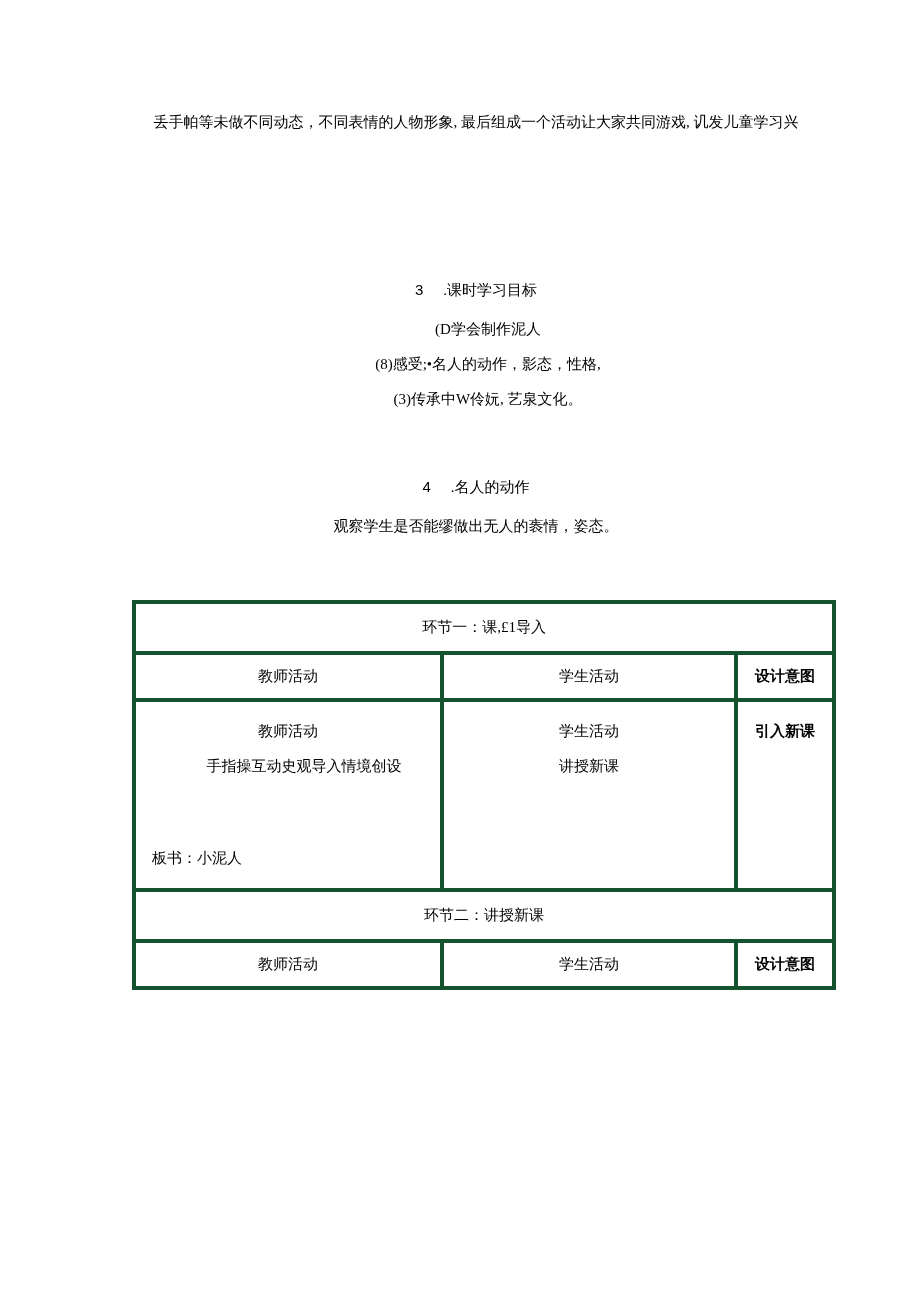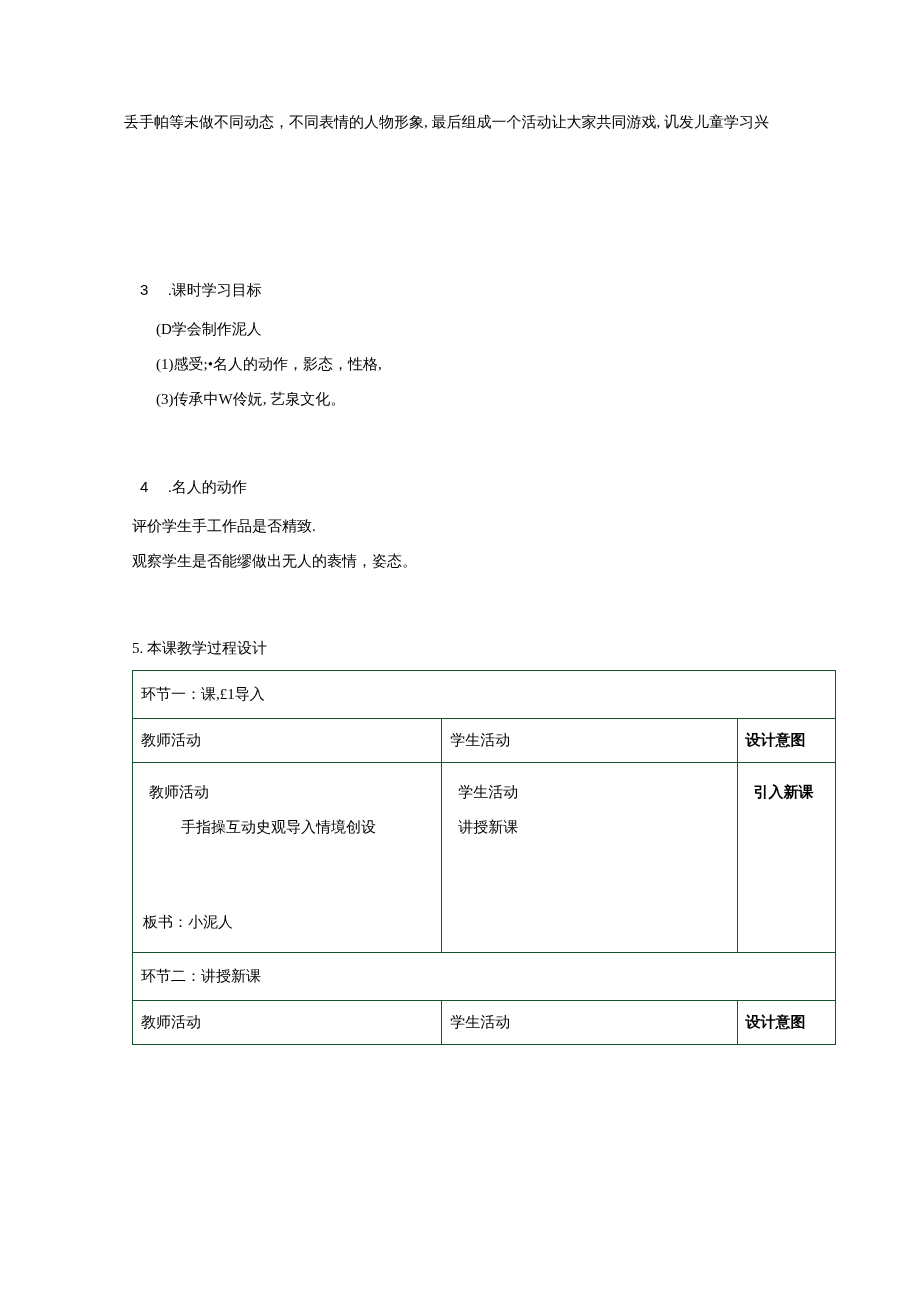--- a/index.html
+++ b/index.html
@@ -1,18 +1,19 @@
 <!DOCTYPE html>
 <html><head>
   <meta charset="utf-8">
   <style>
     * {
       margin: 8px;
       padding: 0;
       box-sizing: border-box;
+      text-align: center;
     }
     body {
       font-family: "SimSun", "宋体", serif;
       font-size: 15px;
       line-height: 1.8;
       color: #000;
       background: #fff;
       width: 920px;
       padding: 85px 100px 100px 100px;
     }
@@ -38,21 +39,21 @@
       margin-bottom: 4px;
     }
     .table-title {
       margin-bottom: 4px;
     }
     table {
       border-collapse: collapse;
       width: 100%;
     }
     td {
-      border: 1px solid #14532d;
+      border: 4px solid #14532d;
       padding: 8px 8px;
       vertical-align: top;
       font-size: 15px;
     }
     .col1 {
       width: 44%;
     }
     .col2 {
       width: 42%;
     }
@@ -69,49 +70,47 @@
     }
     .cell-content {
       margin-bottom: 4px;
     }
     .cell-content-indent {
       padding-left: 32px;
     }
     .cell-bottom {
       position: absolute;
       bottom: 8px;
-      left: 2px;
+      left: 8px;
     }
   </style>
 </head>
 <body>
 
 <div class="intro-text">丢手帕等未做不同动态，不同表情的人物形象, 最后组成一个活动让大家共同游戏, 讥发儿童学习兴</div>
 
 <div class="section-block">
   <div class="section-heading">
     <span class="num">3</span>
     <span>.课时学习目标</span>
   </div>
   <div class="sub-item">(D学会制作泥人</div>
-  <div class="sub-item">(1)感受;•名人的动作，影态，性格,</div>
+  <div class="sub-item">(8)感受;•名人的动作，影态，性格,</div>
   <div class="sub-item">(3)传承中W伶妧, 艺泉文化。</div>
 </div>
 
 <div class="section-block">
   <div class="section-heading">
     <span class="num">4</span>
     <span>.名人的动作</span>
   </div>
-  <div class="eval-text">评价学生手工作品是否精致.</div>
   <div class="eval-text">观察学生是否能缪做出无人的袠情，姿态。</div>
 </div>
 
 <div>
-  <div class="table-title">5. 本课教学过程设计</div>
   <table>
     <tbody>
         <tr class="section-row">
       <td colspan="3">环节一：课,£1导入</td>
     </tr>
     <tr>
       <td class="col1">教师活动</td>
       <td class="col2">学生活动</td>
       <td class="col3">设计意图</td>
     </tr>

